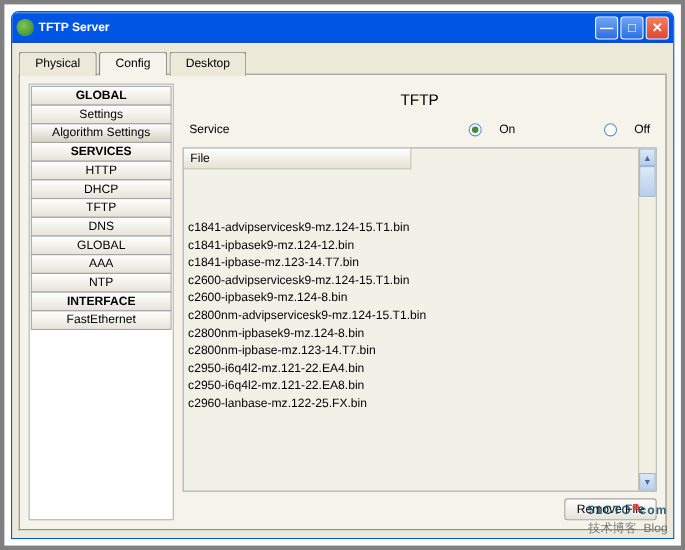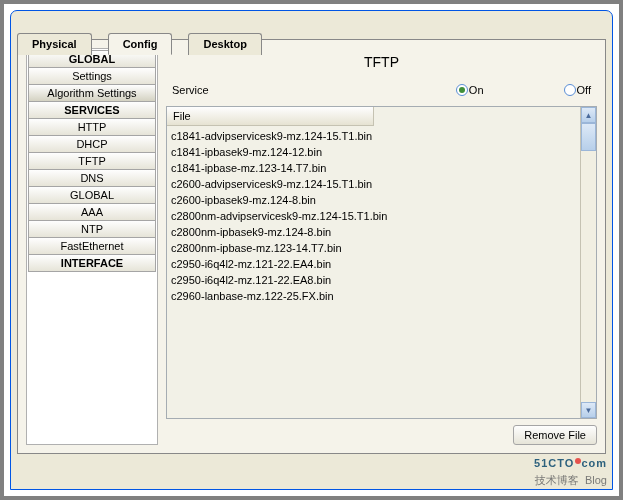--- a/index.html
+++ b/index.html
@@ -7,77 +7,84 @@
 .outer-frame { border: 4px solid #808080; width: 623px; height: 500px; position: relative; }
 .window { position: absolute; left: 6px; top: 6px; width: 603px; height: 480px; border: 1px solid #0055E5; border-radius: 7px 7px 0 0; overflow: hidden; background: #ECE9D8; }
 .titlebar { background: linear-gradient(to bottom, #3C8CF0 0%, #0055E5 8%, #0055E5 92%, #003DBF 100%); height: 28px; display: flex; align-items: center; padding: 0 4px; color: #fff; font-weight: bold; }
 .titlebar .ticon { width: 16px; height: 16px; margin-right: 4px; background: radial-gradient(circle at 40% 40%, #7EC850, #2E7D32); border-radius: 50%; }
 .titlebar .title { flex: 1; }
 .winbtn { width: 21px; height: 21px; margin-left: 2px; border-radius: 3px; border: 1px solid #fff; display: flex; align-items: center; justify-content: center; color: #fff; font-weight: bold; font-size: 12px; }
 .minbtn, .maxbtn { background: linear-gradient(to bottom, #6FA5F5, #2C6FE0); }
 .closebtn { background: linear-gradient(to bottom, #F57E62, #E0452C); }
 .client { padding: 6px 6px; }
 .tabs { display: flex; border-bottom: 1px solid #888; }
-.tab { padding: 4px 14px; border: 1px solid #888; border-bottom: none; background: #ECE9D8; margin-right: 16px; border-radius: 3px 3px 0 0; position: relative; top: 16px; cursor: default; font-weight: bold; }
+.tab { padding: 4px 14px; border: 1px solid #888; border-bottom: none; background: #ECE9D8; margin-right: 2px; border-radius: 3px 3px 0 0; position: relative; top: 2px; cursor: default; }
 .tab.active { background: #F5F3EA; border-bottom: 1px solid #F5F3EA; }
 .panel { border: 1px solid #888; border-top: none; background: #F5F3EA; height: 414px; padding: 8px; display: flex; gap: 8px; }
 .sidebar { width: 132px; border: 1px solid #B0B0B0; background: #fff; padding: 1px; overflow: hidden; }
 .sb-item { border: 1px solid #A5A5A5; background: linear-gradient(to bottom, #fefefe, #E6E4D8); text-align: center; padding: 2px 0; margin-bottom: -1px; cursor: default; }
 .sb-head { font-weight: bold; }
 .sb-sel { background: linear-gradient(to bottom, #fefefe, #D4D2C2); }
 .main { flex: 1; display: flex; flex-direction: column; }
 .hdr { text-align: center; font-size: 14px; padding: 6px 0 10px 0; }
 .svc-row { display: flex; align-items: center; padding: 4px 6px 10px 6px; }
 .svc-label { width: 140px; }
-.radio-wrap { display: flex; align-items: center; gap: 1px; }
+.radio-wrap { display: flex; align-items: center; gap: 16px; }
 .radio-wrap.on { margin-left: auto; margin-right: 80px; }
 .radio { width: 12px; height: 12px; border: 1px solid #5A8ED6; border-radius: 50%; display: inline-flex; align-items: center; justify-content: center; background: #fff; }
 .radio .dot { width: 6px; height: 6px; background: #3F8F3A; border-radius: 50%; }
 .listbox { border: 1px solid #A5ACB2; background: #F2F1E7; flex: 1; display: flex; position: relative; }
-.listcol { flex: 1; display: flex; flex-direction: column; overflow: hidden; }
+.listcol { flex: 1; display: flex; flex-direction: column; overflow: hidden; gap: 43px; }
 .list-head { display: flex; }
 .col-head { border: 1px solid #C5C2B2; background: linear-gradient(to bottom, #FEFEFE, #E6E3D2); padding: 3px 6px; width: 208px; margin: -1px 0 0 -1px; }
 .list-body { padding: 2px 4px; line-height: 16px; }
 .scroll { width: 16px; background: #F1EFE2; border-left: 1px solid #C5C2B2; display: flex; flex-direction: column; }
 .sbtn { height: 16px; background: linear-gradient(to bottom, #DDE9F7, #B7CFEA); border: 1px solid #9BB6D8; display: flex; align-items: center; justify-content: center; font-size: 8px; color: #4B6B9B; }
 .thumb { height: 28px; background: linear-gradient(to bottom, #DDE9F7, #B7CFEA); border: 1px solid #9BB6D8; }
 .strack { flex: 1; }
 .btnrow { text-align: right; padding-top: 6px; }
 .button { display: inline-block; border: 1px solid #A5A5A5; background: linear-gradient(to bottom, #fefefe, #E6E4D8); padding: 3px 10px; border-radius: 3px; cursor: default; }
 .watermark { position: absolute; right: 12px; bottom: 8px; font-family: Arial; color: #555; text-align: right; opacity: 0.85; }
 .watermark .l1 { font-size: 22px; font-weight: bold; letter-spacing: 1px; color: #0c4a6e; }
 .watermark .l1 .c { display:inline-block; width:6px; height:6px; background:#E53935; border-radius:50%; vertical-align:middle; margin-left:1px; }
 .watermark .l2 { font-size: 11px; color: #666; }
 </style>
 </head>
 <body>
 
 <div class="outer-frame">
 <div class="window">
+  <div class="titlebar">
+    <span class="ticon"></span>
+    <span class="title">TFTP Server</span>
+    <span class="winbtn minbtn">—</span>
+    <span class="winbtn maxbtn">□</span>
+    <span class="winbtn closebtn">✕</span>
+  </div>
   <div class="client">
     <div class="tabs">
       <div class="tab">Physical</div>
       <div class="tab active">Config</div>
       <div class="tab">Desktop</div>
     </div>
     <div class="panel">
       <div class="sidebar" id="sidebar">
             <div class="sb-item sb-head">GLOBAL</div>
             <div class="sb-item">Settings</div>
             <div class="sb-item sb-sel">Algorithm Settings</div>
             <div class="sb-item sb-head">SERVICES</div>
             <div class="sb-item">HTTP</div>
             <div class="sb-item">DHCP</div>
             <div class="sb-item">TFTP</div>
             <div class="sb-item">DNS</div>
             <div class="sb-item">GLOBAL</div>
             <div class="sb-item">AAA</div>
             <div class="sb-item">NTP</div>
+            <div class="sb-item sb-head">INTERFACE</div>
             <div class="sb-item">FastEthernet</div>
-            <div class="sb-item sb-head">INTERFACE</div>
           </div>
       <div class="main">
         <div class="hdr">TFTP</div>
         <div class="svc-row">
           <span class="svc-label">Service</span>
           <label class="radio-wrap on">
             <span class="radio">
                   <span class="dot"></span>
                 </span>
             <span>On</span>

